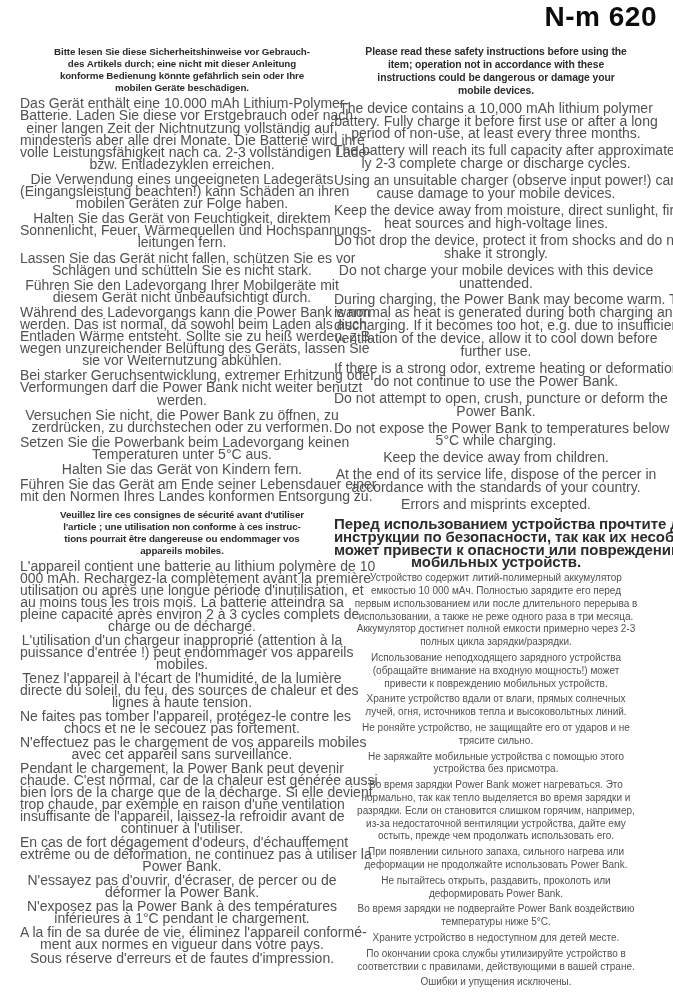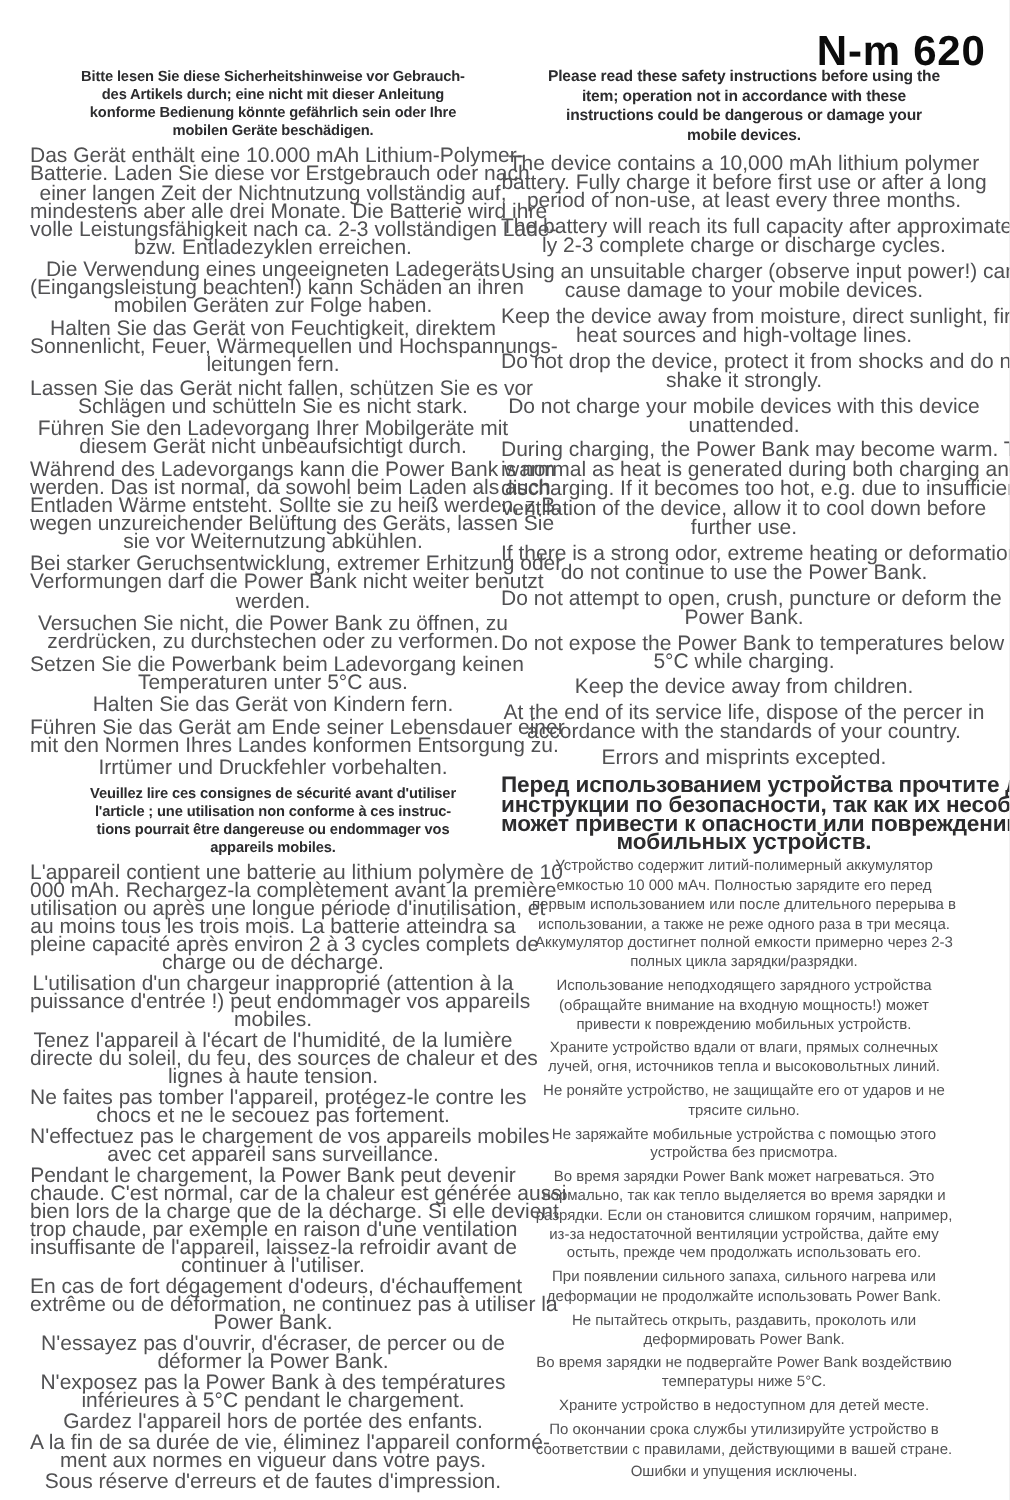--- a/index.html
+++ b/index.html
@@ -14,21 +14,21 @@
     position: relative;
     width: 673px;
     height: 1000px;
     background: var(--page_bg);
     font-family: "Liberation Sans", sans-serif;
     overflow: hidden;
     margin: 0 auto;
   }
   .doc-title {
     position: absolute;
-    top: 18px;
+    top: 1px;
     right: 16px;
     font-size: 28px;
     font-weight: bold;
     color: var(--title_text);
     letter-spacing: 0.5px;
     white-space: pre;
   }
   .col {
     position: absolute;
     top: 46px;
@@ -105,21 +105,20 @@
           <p>Bei starker Geruchsentwicklung, extremer Erhitzung oder
 Verformungen darf die Power Bank nicht weiter benutzt
 werden.</p>
           <p>Versuchen Sie nicht, die Power Bank zu öffnen, zu
 zerdrücken, zu durchstechen oder zu verformen.</p>
           <p>Setzen Sie die Powerbank beim Ladevorgang keinen
 Temperaturen unter 5°C aus.</p>
           <p>Halten Sie das Gerät von Kindern fern.</p>
           <p>Führen Sie das Gerät am Ende seiner Lebensdauer einer
 mit den Normen Ihres Landes konformen Entsorgung zu.</p>
-          <p>Irrtümer und Druckfehler vorbehalten.</p>
         </div>
     </section>
 
     <section class="sec-fr">
       <h2>Veuillez lire ces consignes de sécurité avant d'utiliser
 l'article ; une utilisation non conforme à ces instruc-
 tions pourrait être dangereuse ou endommager vos
 appareils mobiles.</h2>
       <div>
           <p>L'appareil contient une batterie au lithium polymère de 10
@@ -143,22 +142,21 @@
 bien lors de la charge que de la décharge. Si elle devient
 trop chaude, par exemple en raison d'une ventilation
 insuffisante de l'appareil, laissez-la refroidir avant de
 continuer à l'utiliser.</p>
           <p>En cas de fort dégagement d'odeurs, d'échauffement
 extrême ou de déformation, ne continuez pas à utiliser la
 Power Bank.</p>
           <p>N'essayez pas d'ouvrir, d'écraser, de percer ou de
 déformer la Power Bank.</p>
           <p>N'exposez pas la Power Bank à des températures
-inférieures à 5°C pendant le chargement.</p>
-          <p>Gardez l'appareil hors de portée des enfants.</p>
+inférieures à 1°C pendant le chargement.</p>
           <p>A la fin de sa durée de vie, éliminez l'appareil conformé-
 ment aux normes en vigueur dans votre pays.</p>
           <p>Sous réserve d'erreurs et de fautes d'impression.</p>
         </div>
     </section>
   </div>
 
   <div class="col col-right">
     <section class="sec-en">
       <h2>Please read these safety instructions before using the

